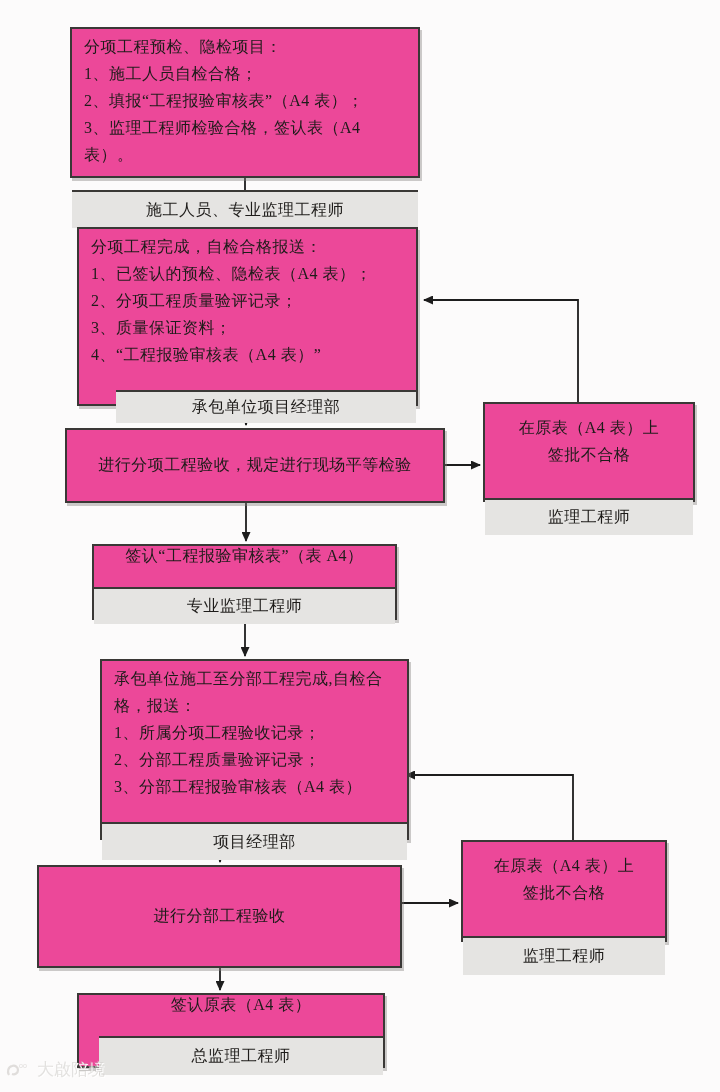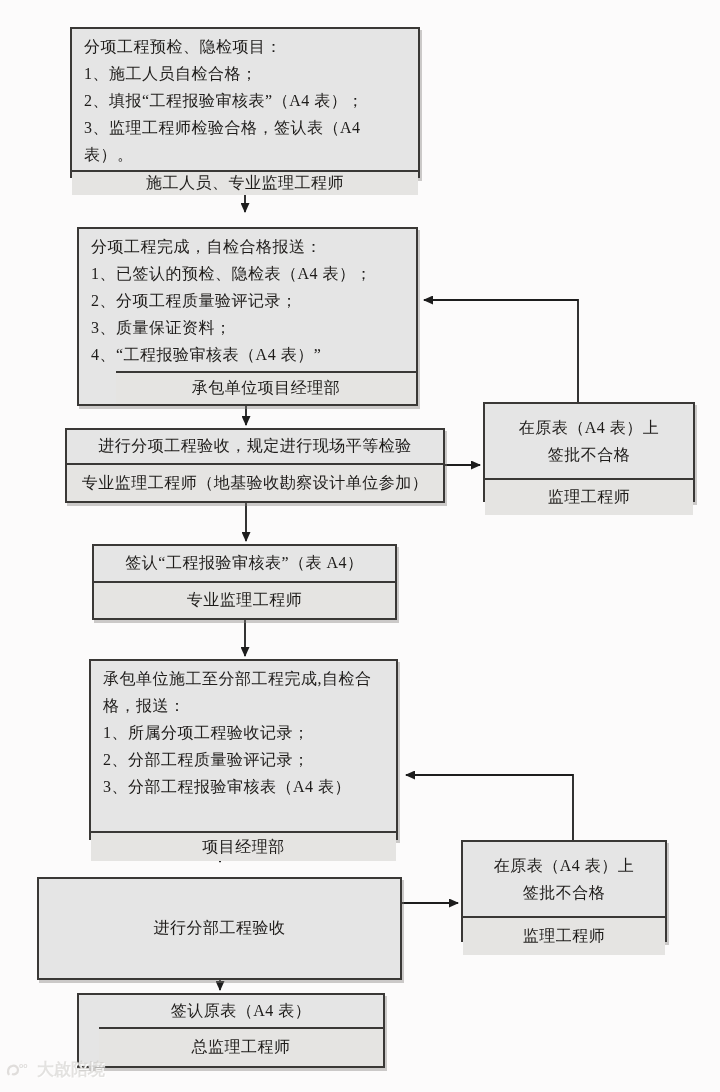--- a/index.html
+++ b/index.html
@@ -11,23 +11,23 @@
     color:#1e1c1a;
     overflow:hidden;
   }
   .stage{position:relative;width:720px;height:1092px;}
   .connectors{position:absolute;left:0;top:0;width:720px;height:1092px;pointer-events:none;}
 
   .box{
     position:absolute;
     box-sizing:border-box;
     border:2px solid #3a3836;
-    background:#e5e5e5;
+    background:#ec4899;
     box-shadow:2px 3px 0 rgba(130,127,124,0.4);
-    display:flex;flex-direction:column;
+    display:flex;flex-direction:column;gap:20px;
   }
   .box-body{
     flex:1;
     padding:4px 12px 2px 12px;
     font-size:16px;
     line-height:27px;
     letter-spacing:0.5px;
   }
   .box-body.centered{
     display:flex;flex-direction:column;align-items:center;justify-content:center;
@@ -47,48 +47,48 @@
   }
   .box-footer.wrap{
     justify-content:flex-start;text-align:left;
     padding:3px 8px;line-height:27px;
     align-items:flex-start;
   }
   .line{white-space:normal;}
 
   
   #box-pre{left:70px;top:27px;width:350px;height:151px;}
-  #box-pre .box-footer{height:25px;}
+  #box-pre .box-footer{height:38px;}
   #box-complete{left:77px;top:227px;width:341px;height:179px;}
   #box-complete .box-footer{height:33px;margin-left:37px;}
   #box-acceptance{left:65px;top:428px;width:380px;height:75px;justify-content:center;}
   #box-acceptance .box-footer{height:38px;}
   #box-reject1{left:483px;top:402px;width:212px;height:100px;}
   #box-reject1 .box-footer{height:37px;}
   #box-sign-a4{left:92px;top:544px;width:305px;height:76px;}
   #box-sign-a4 .box-footer{height:37px;}
-  #box-division{left:89px;top:659px;width:309px;height:181px;}
-  #box-division .box-footer{height:30px;margin-top:29px;}
+  #box-division{left:100px;top:659px;width:309px;height:181px;}
+  #box-division .box-footer{height:38px;}
   #box-reject2{left:461px;top:840px;width:206px;height:102px;}
   #box-reject2 .box-footer{height:39px;}
-  #box-div-acceptance{left:37px;top:865px;width:365px;height:103px;margin-top:12px;}
+  #box-div-acceptance{left:37px;top:865px;width:365px;height:103px;}
   #box-div-acceptance .box-footer{height:65px;}
   #box-sign-orig{left:77px;top:993px;width:308px;height:75px;padding-left:20px;}
   #box-sign-orig .box-footer{height:39px;}
 
   
   .wm{
     position:absolute;
     display:flex;align-items:center;gap:7px;
     color:rgba(176,172,167,0.55);
     text-shadow:1px 1px 0 #ffffff;
     font-family:"Liberation Sans","DejaVu Sans",sans-serif;
     user-select:none;
   }
-  .wm-left{left:6px;top:1058px;font-size:17px;font-weight:bold;color:rgba(196,192,188,0.45);}
+  .wm-left{left:6px;top:1058px;font-size:17px;font-weight:normal;color:rgba(196,192,188,0.45);}
   .wm-right{left:502px;top:1048px;font-size:20px;font-weight:bold;margin-top:42px;}
   .wm svg{display:block;}
 </style>
 </head>
 <body>
 
 <div class="stage">
 
   <svg class="connectors" viewBox="0 0 720 1092" xmlns="http://www.w3.org/2000/svg">
     <defs>
@@ -126,21 +126,20 @@
       <div class="line">1、已签认的预检、隐检表（A4 表）；</div>
       <div class="line">2、分项工程质量验评记录；</div>
       <div class="line">3、质量保证资料；</div>
       <div class="line">4、“工程报验审核表（A4 表）”</div>
     </div>
     <div class="box-footer">承包单位项目经理部</div>
   </div>
 
   <div class="box" id="box-acceptance">
     <div class="box-title">进行分项工程验收，规定进行现场平等检验</div>
-    <div class="box-footer">专业监理工程师（地基验收勘察设计单位参加）</div>
   </div>
 
   <div class="box" id="box-reject1">
     <div class="box-body centered">
       <div class="line">在原表（A4 表）上</div>
       <div class="line">签批不合格</div>
     </div>
     <div class="box-footer">监理工程师</div>
   </div>
 

